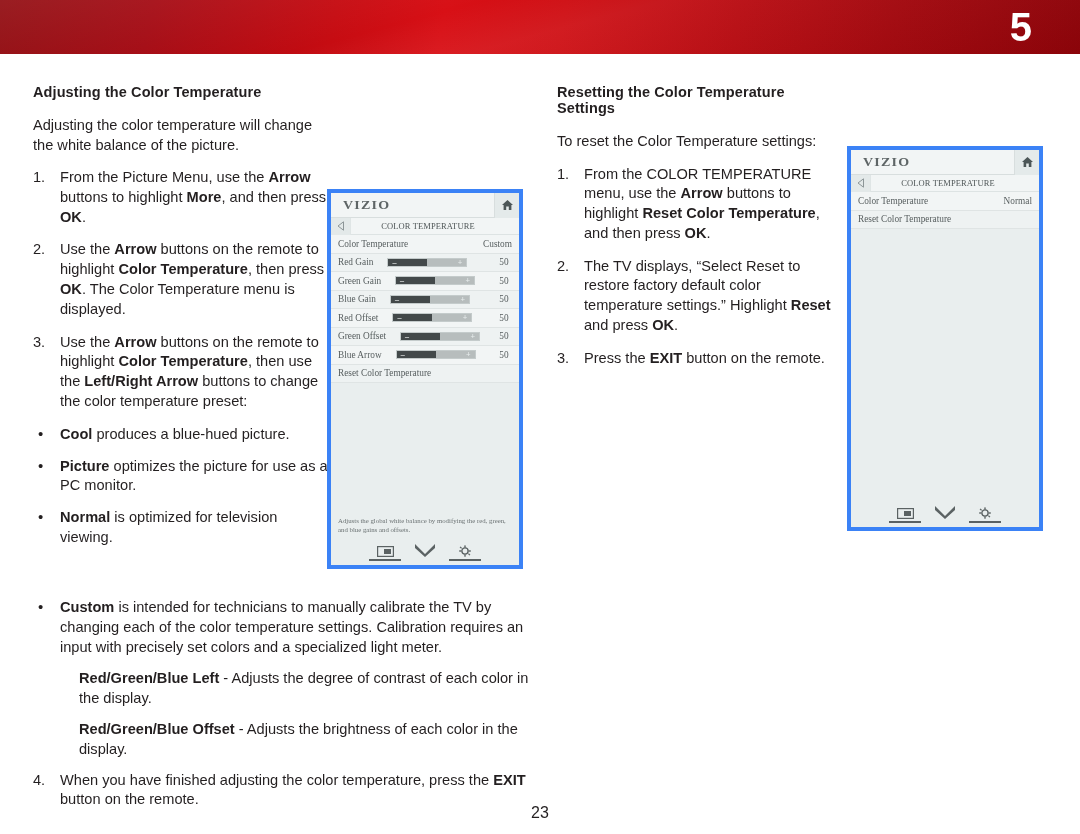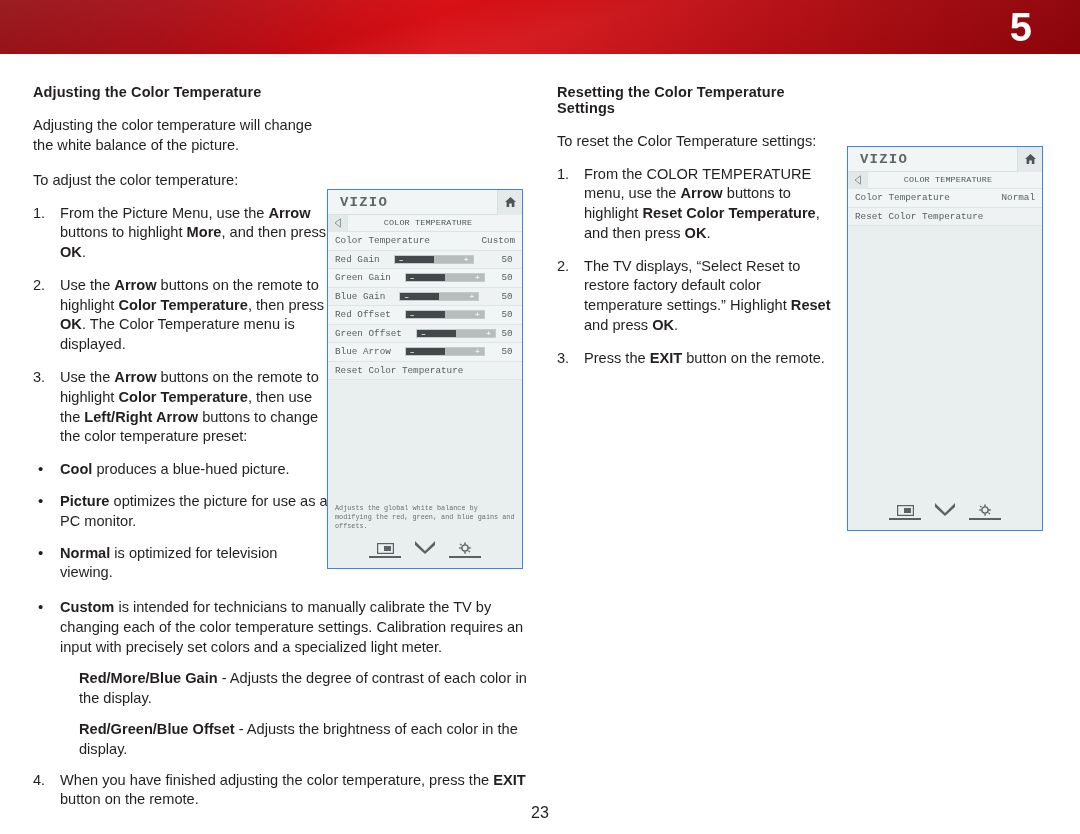--- a/index.html
+++ b/index.html
@@ -138,22 +138,22 @@
     bottom: 12px;
     text-align: center;
     font-size: 16px;
     color: #231f20;
   }
 
   
   .osd {
     position: absolute;
     background: #15803d;
-    border: 1px solid #3b82f6;
-    font-family: Liberation Mono, monospace;
+    border: 4px solid #3b82f6;
+    font-family: Liberation Serif, serif;
     color: #5b6162;
     overflow: hidden;
   }
   .osd-1 {
     left: 327px;
     top: 189px;
     width: 196px;
     height: 380px;
   }
   .osd-2 {
@@ -316,40 +316,39 @@
 </head>
 <body>
 
 <div class="header-band">
   <div class="chapter-number">5</div>
 </div>
 
 <div class="col-left">
   <h2 class="section-title">Adjusting the Color Temperature</h2>
   <p class="body-text">Adjusting the color temperature will change the white balance of the picture.</p>
-  <p class="body-text">To adjust the color temperature:</p>
 
   <ol class="steps" id="left-steps">
       <li><span class="num">1.</span><span>From the Picture Menu, use the </span><b>Arrow</b><span> buttons to highlight </span><b>More</b><span>, and then press </span><b>OK</b><span>.</span></li>
       <li><span class="num">2.</span><span>Use the </span><b>Arrow</b><span> buttons on the remote to highlight </span><b>Color Temperature</b><span>, then press </span><b>OK</b><span>. The Color Temperature menu is displayed.</span></li>
       <li><span class="num">3.</span><span>Use the </span><b>Arrow</b><span> buttons on the remote to highlight </span><b>Color Temperature</b><span>, then use the </span><b>Left/Right Arrow</b><span> buttons to change the color temperature preset:</span></li>
     </ol>
   <ul class="bullets" id="left-bullets">
       <li><span class="dot">•</span><b>Cool</b><span> produces a blue-hued picture.</span></li>
       <li><span class="dot">•</span><b>Picture</b><span> optimizes the picture for use as a PC monitor.</span></li>
       <li><span class="dot">•</span><b>Normal</b><span> is optimized for television viewing.</span></li>
     </ul>
 </div>
 
 <div class="col-left-wide">
   <ul class="bullets" id="left-bullet-wide">
       <li><span class="dot">•</span><b>Custom</b><span> is intended for technicians to manually calibrate the TV by changing each of the color temperature settings. Calibration requires an input with precisely set colors and a specialized light meter.</span></li>
     </ul>
   <div id="left-subparas">
-      <p class="sub-para"><b>Red/More/Blue Gain</b><span> - Adjusts the degree of contrast of each color in the display.</span></p>
+      <p class="sub-para"><b>Red/Green/Blue Left</b><span> - Adjusts the degree of contrast of each color in the display.</span></p>
       <p class="sub-para"><b>Red/Green/Blue Offset</b><span> - Adjusts the brightness of each color in the display.</span></p>
     </div>
   <ol class="steps" id="left-final">
       <li><span class="num">4.</span><span>When you have finished adjusting the color temperature, press the </span><b>EXIT</b><span> button on the remote.</span></li>
     </ol>
 </div>
 
 <div class="col-right">
   <h2 class="section-title">Resetting the Color Temperature Settings</h2>
   <p class="body-text">To reset the Color Temperature settings:</p>

